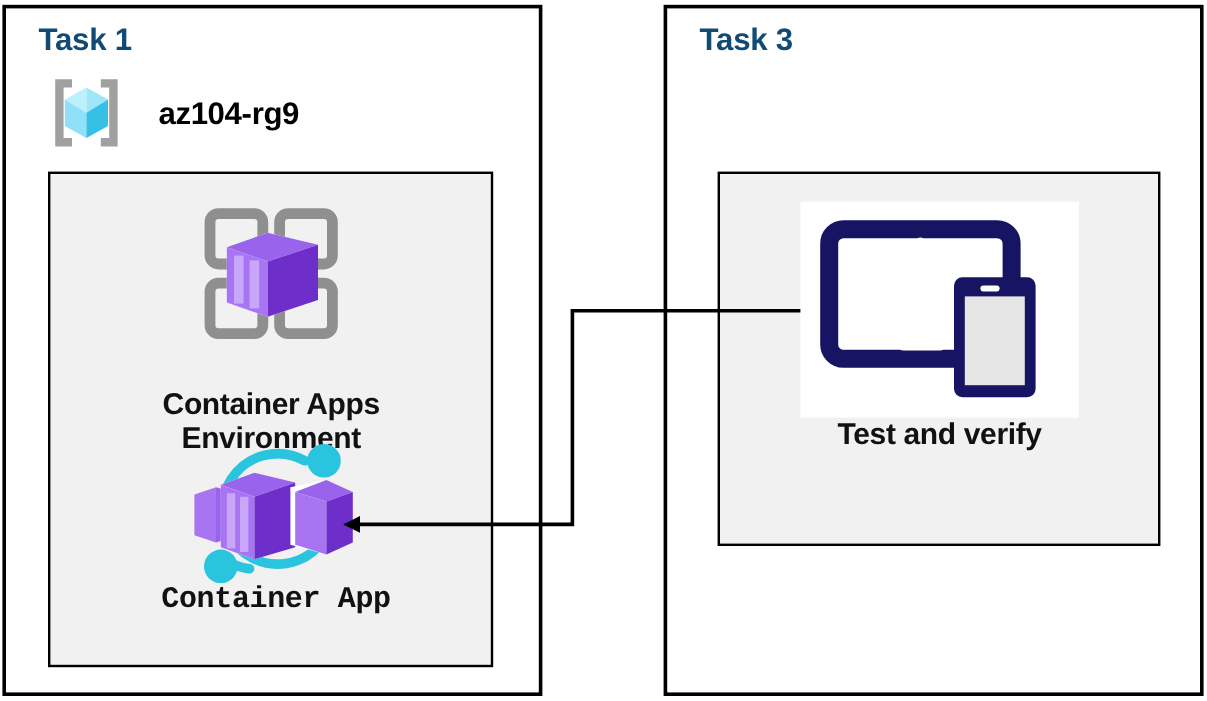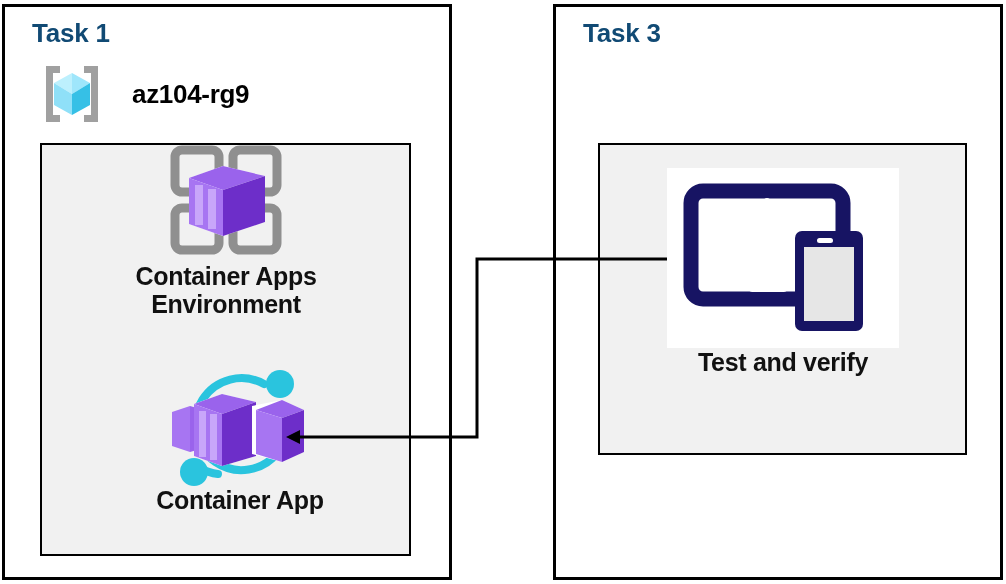--- a/index.html
+++ b/index.html
@@ -83,22 +83,22 @@
   .node-caption {
     font-size: 25px;
     font-weight: bold;
     color: #111111;
     text-align: center;
     line-height: 1.12;
     letter-spacing: -0.3px;
     white-space: pre-line;
   }
 
-  #node-cae { left: 60px;  top: 140px; width: 332px; }
-  #node-ca  { left: 74px;  top: 368px; width: 332px; }
+  #node-cae { left: 60px;  top: 168px; width: 332px; gap: 33px; }
+  #node-ca  { left: 64px;  top: 368px; width: 332px; font-family: Liberation Mono, monospace; }
   #node-tv  { left: 640px; top: 168px; width: 286px; }
 
   
   #tv-plate {
     width: 232px;
     height: 180px;
     background: #ffffff;
     display: flex;
     align-items: center;
     justify-content: center;

